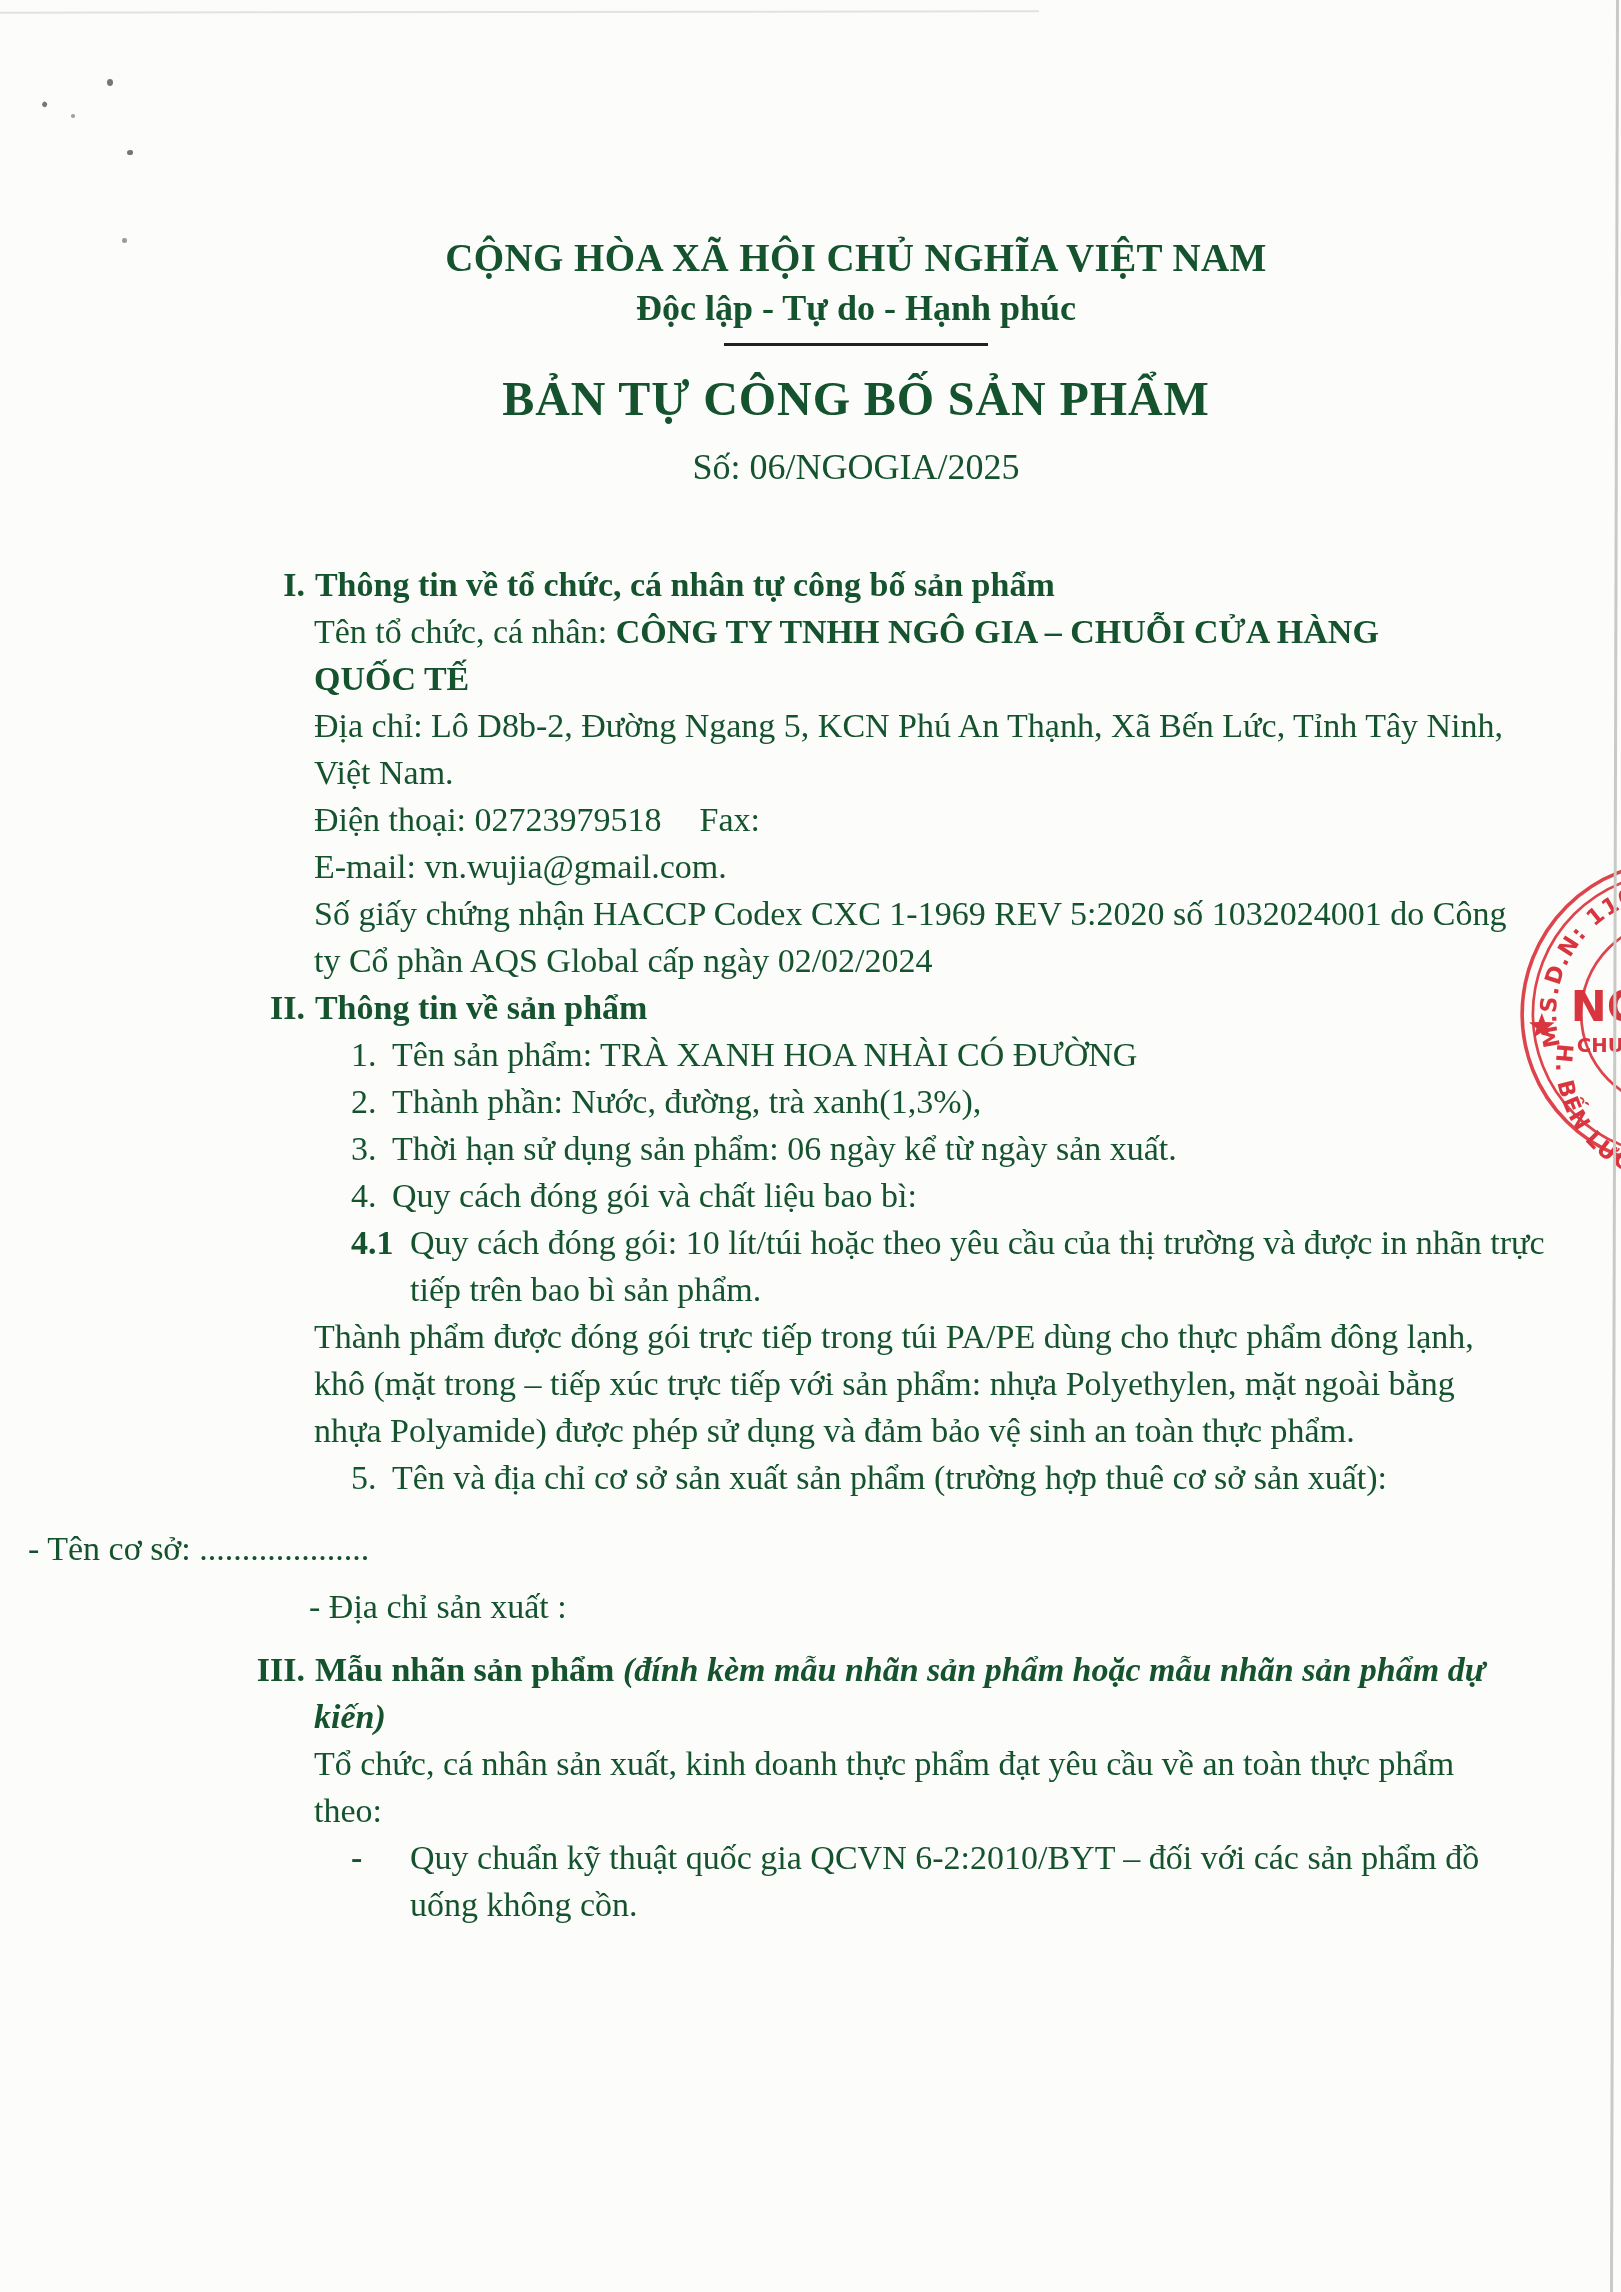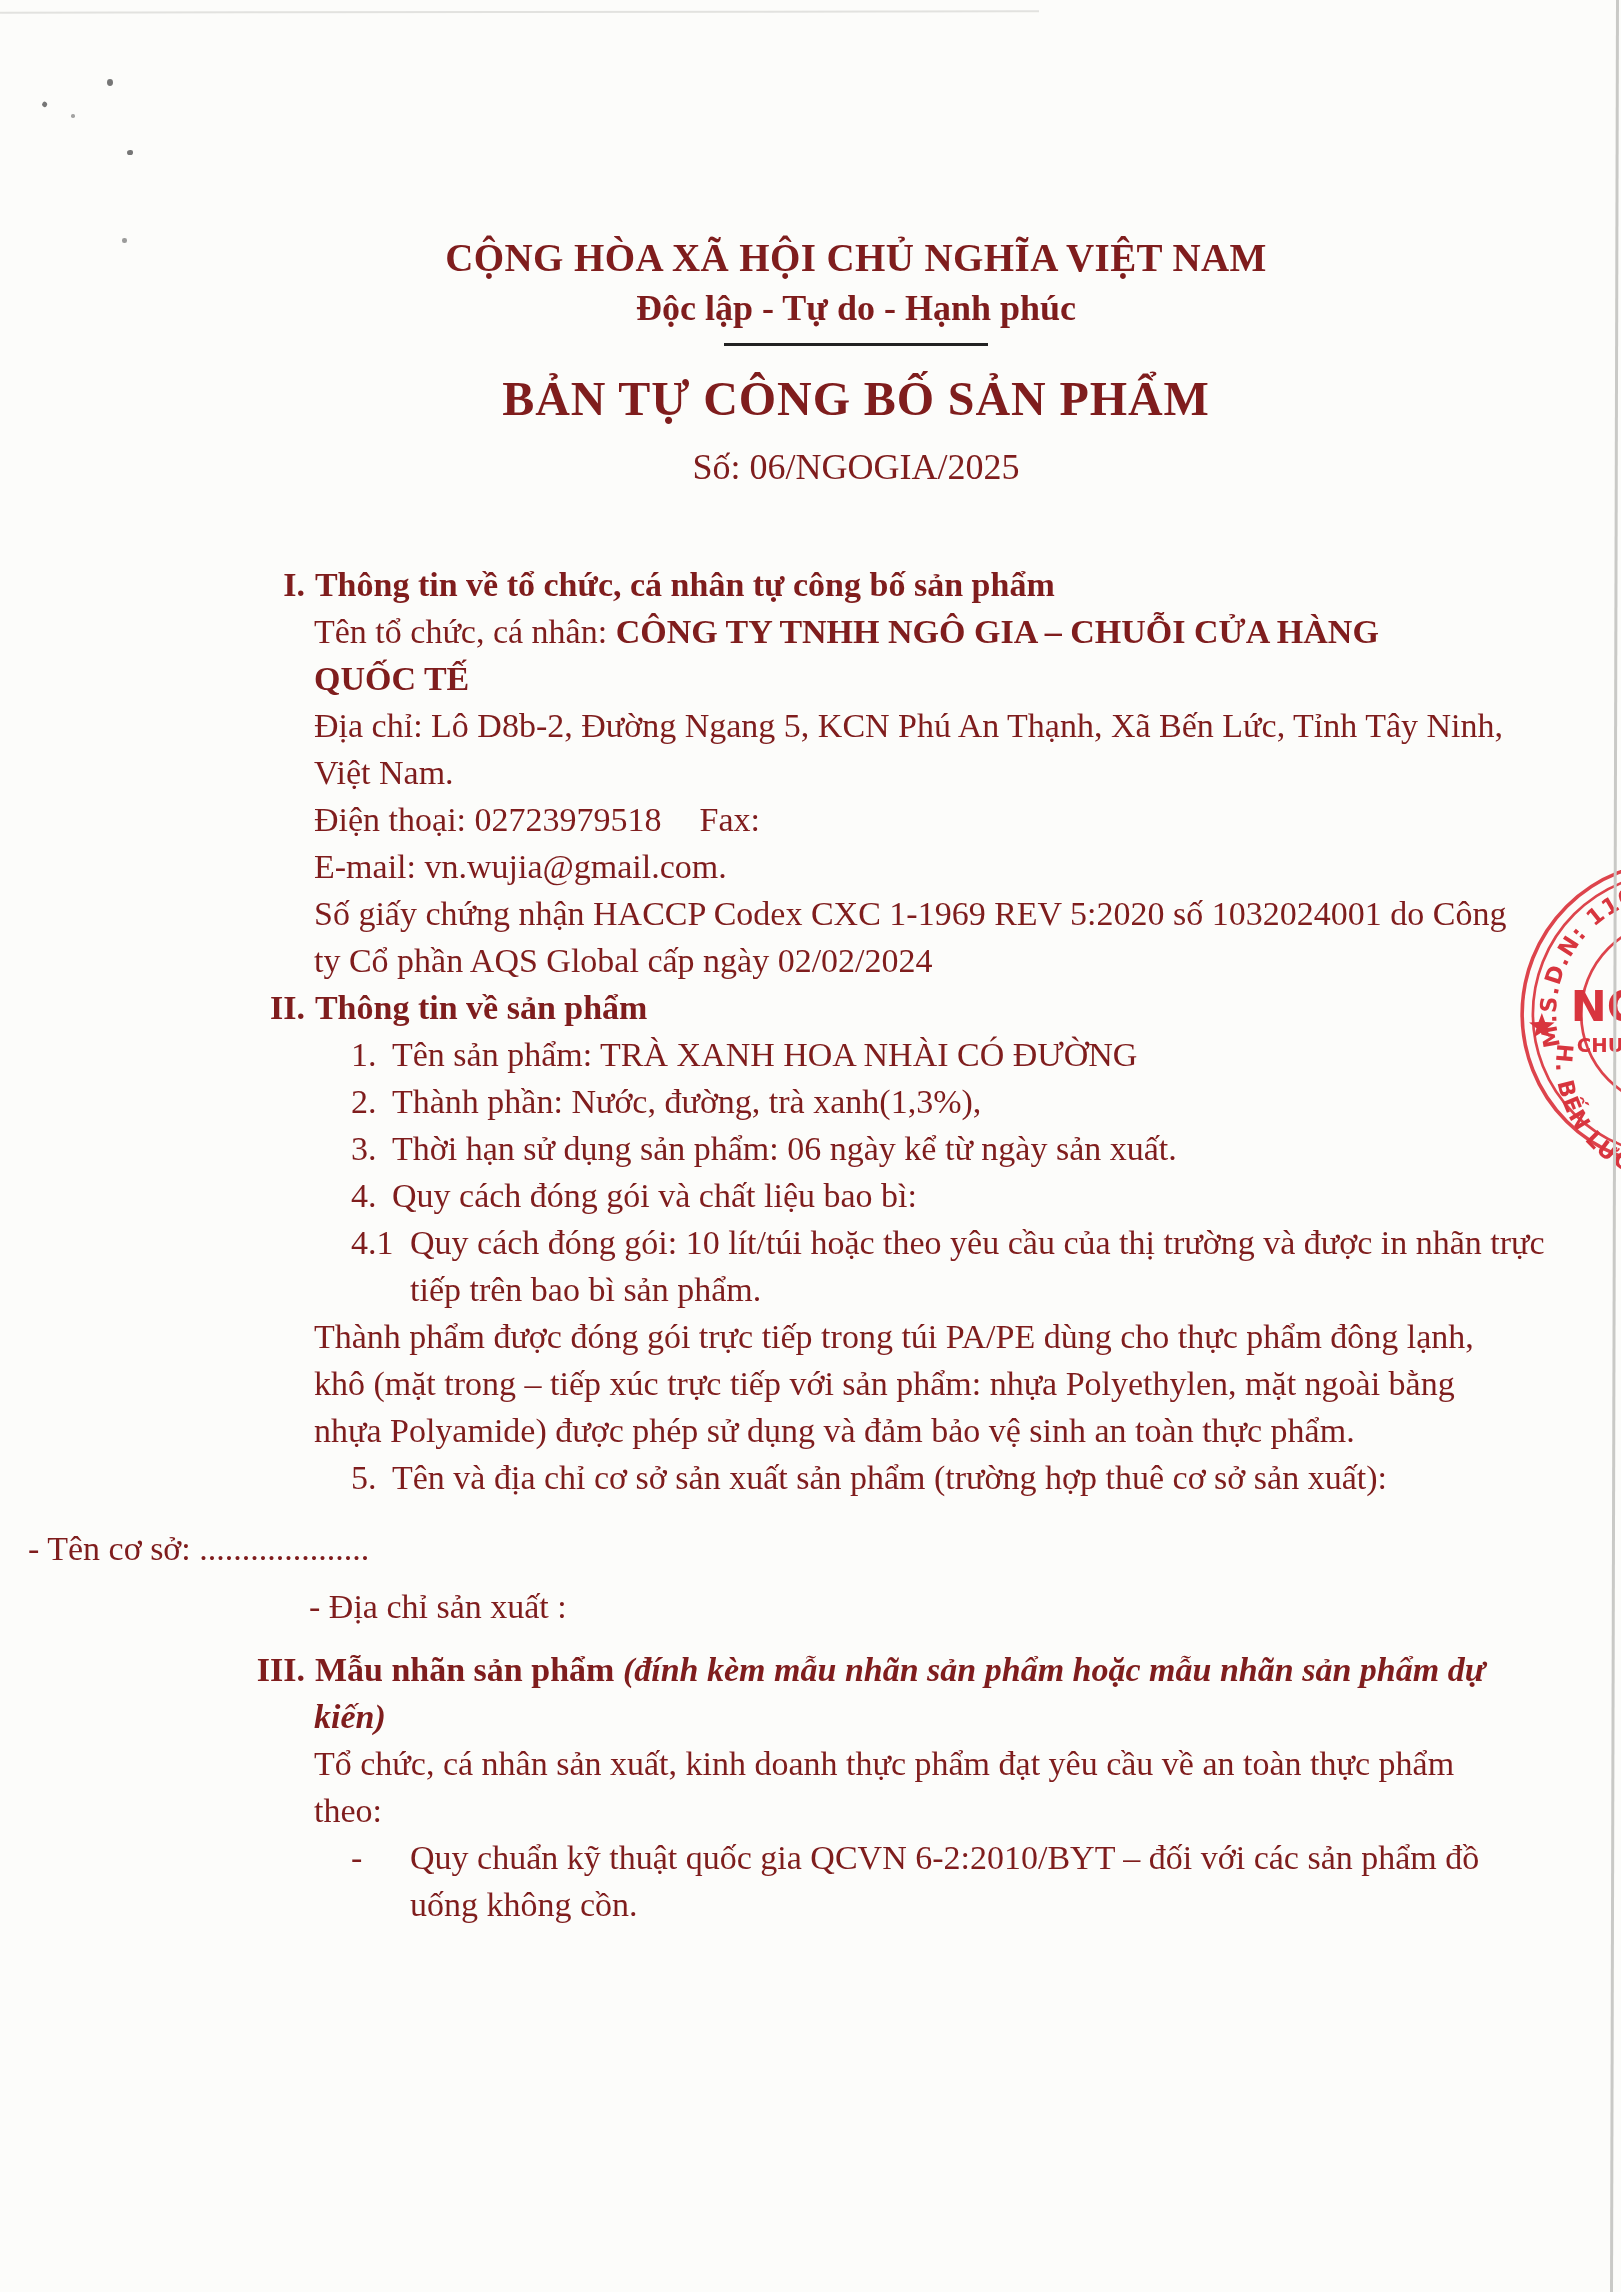--- a/index.html
+++ b/index.html
@@ -2,39 +2,39 @@
 <html style="font-size:14.3px"><head>
 <meta charset="utf-8">
 <style>
   html,body{margin:0;padding:0;background:#e8e8e6;}
   .page{
     position:relative;
     width:1622px;height:2293px;
     background:#fcfcfa;
     overflow:hidden;
     font-family:"Liberation Serif","DejaVu Serif",serif;
-    color:#7f1d1d;
+    color:#14532d;
   }
   
   .head{position:absolute;top:235px;left:45px;width:1622px;text-align:center;}
   .country{font-size:39px;font-weight:bold;letter-spacing:0.4px;}
   .motto{font-size:36px;font-weight:bold;margin-top:7.2px;}
   .divider{width:264px;height:2.7px;background:#222;margin:14.3px auto 0 auto;}
   .doc-title{font-size:48px;font-weight:bold;letter-spacing:0.9px;margin-top:25px;}
   .doc-number{font-size:36px;margin-top:19.7px;}
   
   .doc-body{position:absolute;top:521px;left:0;width:1603px;margin-top:40px;}
   .line{min-height:47px;line-height:47px;font-size:34px;white-space:nowrap;}
   .b{font-weight:bold;}
   .i{font-style:italic;font-weight:bold;}
   .rn{display:inline-block;width:55px;text-align:right;font-weight:bold;margin-left:250px;margin-right:9.9px;}
   .pl{padding-left:314px;}
   .il{padding-left:351px;}
   .inum{display:inline-block;width:41px;}
-  .inum.w{width:59px;}
+  .inum.w{width:59px;font-weight:bold;}
   .wl{padding-left:410px;}
   .dl{padding-left:309px;}
   .gap-lg{margin-top:24px;padding-left:28px;}
   .gap-md{margin-top:10.7px;}
   .gap-sm{margin-top:16px;}
   .fax{margin-left:38px;}
   
   .stamp{position:absolute;left:1515px;top:853px;width:322px;height:322px;}
   .stamp text{fill:#d8353e;font-family:"DejaVu Sans","Liberation Sans",sans-serif;font-weight:bold;}
   .stamp .ring{fill:none;stroke:#dd444c;}

